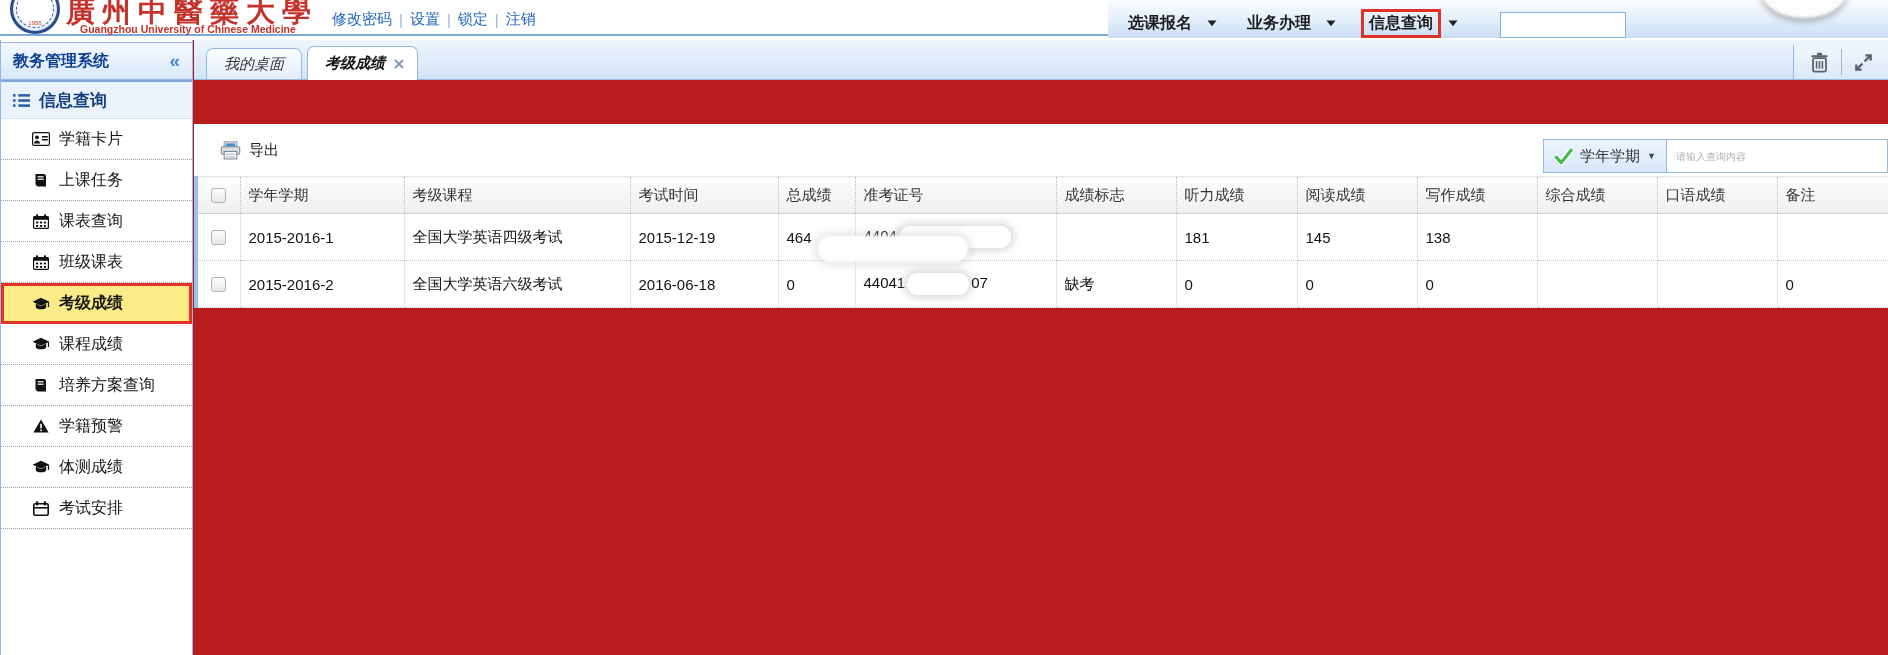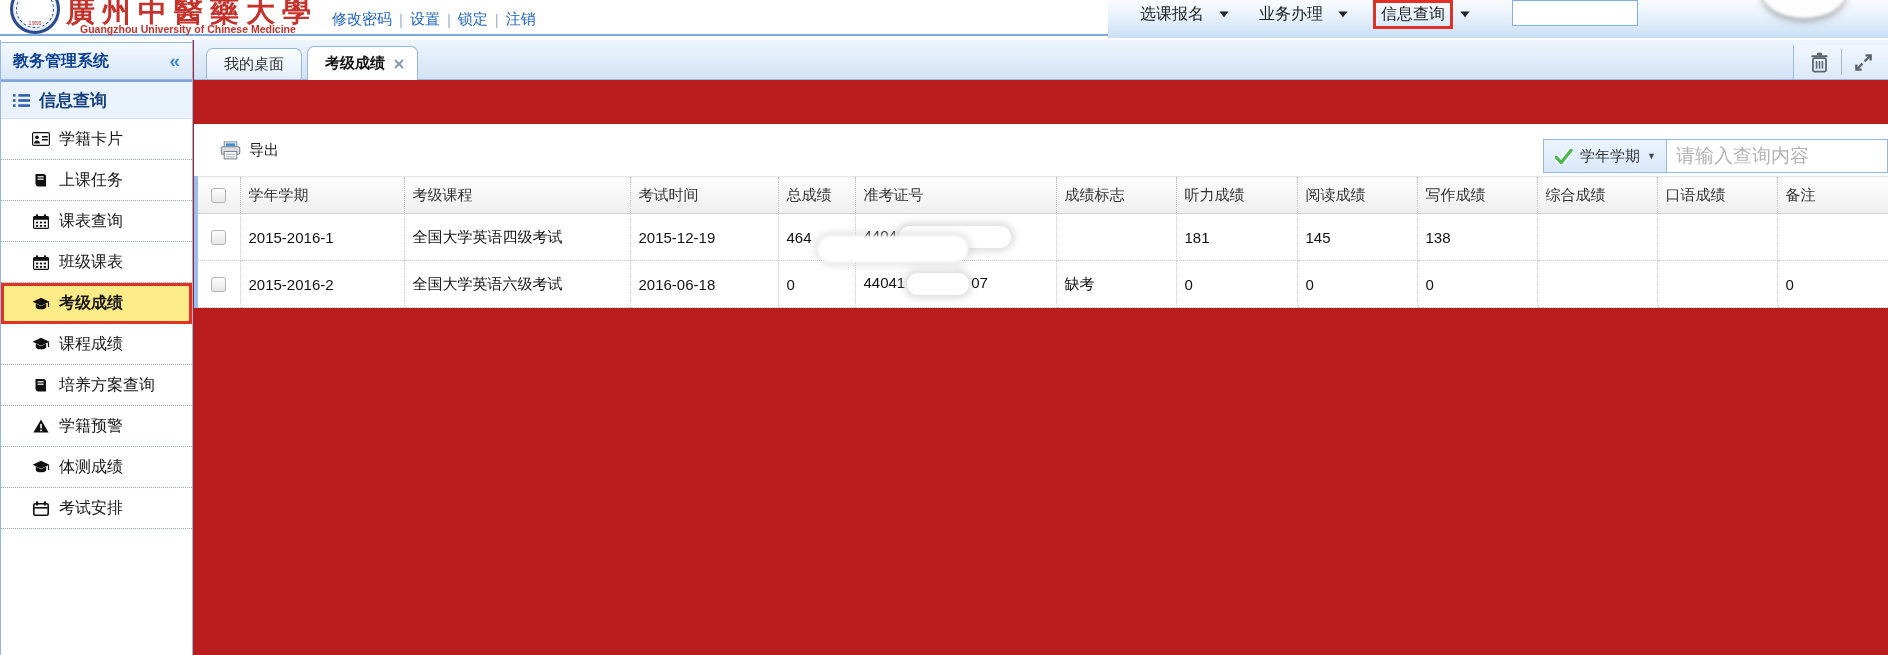--- a/index.html
+++ b/index.html
@@ -13,22 +13,22 @@
   .topbar{position:absolute;left:0;top:0;width:1888px;height:36px;background:#fff;border-bottom:2px solid #7aa9dd;}
   .seal{position:absolute;left:10px;top:-16px;width:50px;height:50px;border-radius:50%;
         border:3px solid #2a4b8f;background:radial-gradient(circle at 50% 45%,#ffffff 52%,#dfe8f5 75%,#c9d6ec);}
   .seal-inner{position:absolute;inset:3px;border-radius:50%;border:1px dashed #2a4b8f;}
   .seal-txt{position:absolute;left:0;right:0;bottom:5px;text-align:center;font-size:6px;color:#c5322b;}
   .brand-cn{position:absolute;left:66px;top:-8px;font-family:"DejaVu Serif",serif;font-weight:bold;
             font-size:29px;letter-spacing:7px;color:#c5322b;white-space:nowrap;}
   .brand-en{position:absolute;left:80px;top:23px;font-size:10.5px;font-weight:bold;color:#c5322b;white-space:nowrap;}
   .toplinks{position:absolute;left:332px;top:0;height:38px;display:flex;align-items:center;gap:7px;color:#9db4d4;}
   .toplinks a{color:#2166c0;text-decoration:none;cursor:pointer;}
-  .topnav{position:absolute;left:1108px;top:0;right:0;height:38px;display:flex;align-items:flex-start;
-          background:linear-gradient(180deg,#fafcff 0%,#e2eefb 55%,#c9def6 100%);padding-left:30px;}
+  .topnav{position:absolute;left:1108px;top:0;right:0;height:38px;display:flex;align-items:flex-end;
+          background:linear-gradient(180deg,#fafcff 0%,#e2eefb 55%,#c9def6 100%);padding-left:18px;font-weight:bold;}
   .navmenu{display:flex;align-items:center;gap:13px;margin-right:28px;cursor:pointer;}
   .nav-label{font-size:16px;color:#1c1c1c;padding:4px 2px;}
   .nav-label.hl{border:3px solid var(--red);padding:1px 5px;margin:0 -6px 0 -3px;}
   .nav-caret{color:#222;display:inline-flex;}
   .quickcombo{width:126px;height:26px;background:#fff;border:1px solid #7eb1e8;margin-left:14px;position:relative;cursor:pointer;}
   .blur-circle{position:absolute;right:42px;top:-34px;width:84px;height:52px;border-radius:50%;
                background:#fdfdfd;box-shadow:0 3px 7px rgba(110,110,110,.65);filter:blur(1.5px);}
 
   
   .mainwrap{position:absolute;left:0;top:40px;width:1888px;height:615px;background:#b91c1c;}
@@ -62,21 +62,21 @@
              background:linear-gradient(180deg,#f0f6fd,#dce9f7);}
   .tool-divider{width:1px;height:26px;background:#aab6c6;}
   .toolbtn{display:inline-flex;cursor:pointer;flex:none;}
 
   .toolbar{height:52px;background:#fff;display:flex;align-items:center;padding-left:26px;position:relative;margin-top:44px;}
   .export-btn{display:flex;align-items:center;gap:8px;cursor:pointer;color:#222;font-size:15px;}
   .searchbox{position:absolute;right:0;top:15px;height:34px;display:flex;}
   .filterbtn{display:flex;align-items:center;gap:7px;padding:0 10px;font-size:15px;color:#333;cursor:pointer;
              background:linear-gradient(180deg,#ecf4fd,#d8e8f9);border:1px solid var(--bd);}
   .filterbtn .fcaret{font-size:9px;color:#444;}
-  .searchbox input{width:221px;border:1px solid var(--bd);border-left:none;padding:0 9px;font-size:19px;
+  .searchbox input{width:221px;border:1px solid var(--bd);border-left:none;padding:0 9px;font-size:10px;
                    color:#444;outline:none;font-family:"Liberation Sans",sans-serif;}
   .searchbox input::placeholder{color:#b3b3b3;}
 
   
   .gridwrap{position:relative;border-left:4px solid #9dbfe8;background:#fff;}
   table.grid{border-collapse:collapse;table-layout:fixed;width:1690px;}
   .grid th{height:37px;background:linear-gradient(180deg,#fdfdfd,#efefef);border-top:1px solid #e6e6e6;
            border-bottom:1px solid #d2d2d2;border-right:1px dotted #b7b7b7;
            font-weight:normal;text-align:left;padding:0 8px;font-size:15px;color:#333;overflow:hidden;white-space:nowrap;}
   .grid td{height:36px;border-bottom:1px dotted #c6c6c6;border-right:1px dotted #cfcfcf;
@@ -293,21 +293,21 @@
             </svg>
           </span>
      <span>考试安排</span>
    </div>
       </div>
   </aside>
 
   <section class="content">
 
     <div class="tabbar">
-      <span id="tabs" style="display:flex;align-items:flex-end;">
+      <span id="tabs" style="display:flex;align-items:flex-end;font-style:italic;">
           <span class="tab">
      <span>我的桌面</span>
 
    </span>
           <span class="tab active">
      <span>考级成绩</span>
      <span class="tclose">
               <svg viewBox="0 0 10 10" width="10" height="10">
                 <g stroke="#7d96b8" stroke-width="1.8">
                   <line x1="1" y1="1" x2="9" y2="9"></line>

